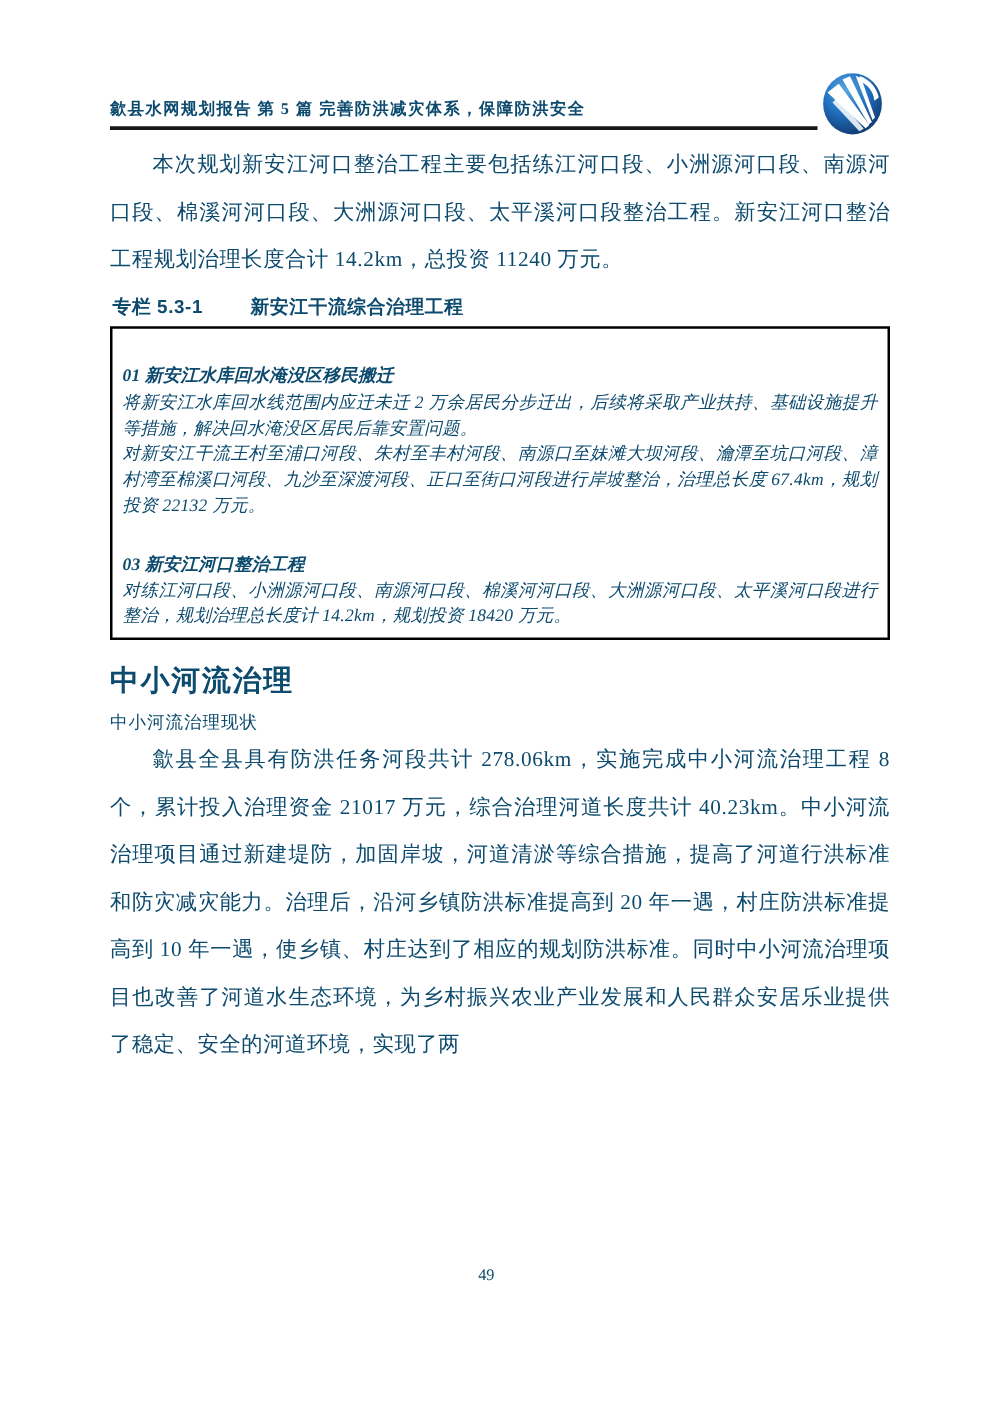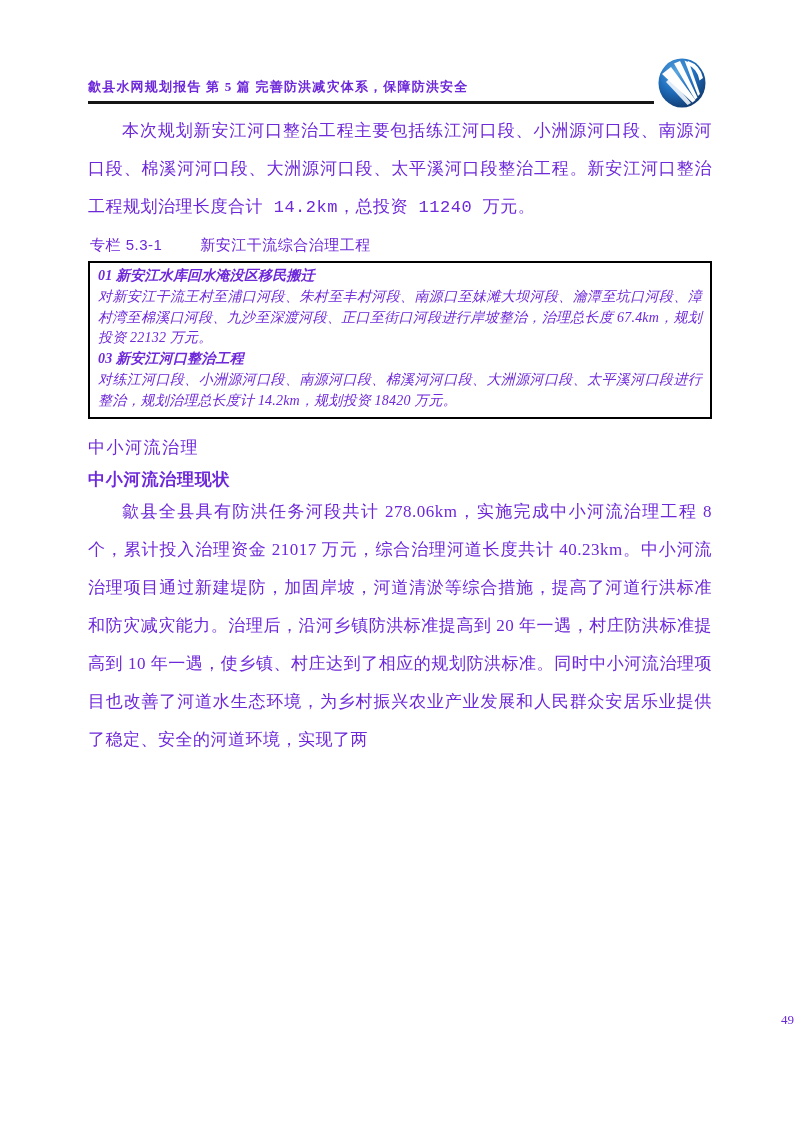--- a/index.html
+++ b/index.html
@@ -1,63 +1,63 @@
 <!DOCTYPE html>
 <html><head>
 <meta charset="utf-8">
 <style>
   * { margin:0; padding:0; box-sizing:border-box; }
   html,body { background:#ffffff; }
   .page {
     width:794px; height:1122px; position:relative; background:#ffffff;
-    font-family:"Liberation Serif","DejaVu Serif",serif; color:#6d28d9;
+    font-family:"Liberation Serif","DejaVu Serif",serif; color:#0c4a6e;
     overflow:hidden; margin:0 auto;
   }
   .content { position:absolute; inset:0; padding:78px 82px 0 88px; }
 
   
   .doc-header { position:relative; }
   .doc-header-title { font-size:13px; font-weight:bold; letter-spacing:1.2px; display:block; }
   .doc-header-rule { height:3px; background:#161616; margin-top:5px; width:566px; }
   .logo { position:absolute; top:-20px; right:6px; width:48px; height:50px; }
 
   
   .body-para {
     font-size:17px; line-height:38px; text-align:justify;
     letter-spacing:0.5px; text-indent:2em;
   }
-  .para-intro { margin-top:9px;font-family:Liberation Mono, monospace; }
+  .para-intro { margin-top:9px; }
 
   
   .box-caption {
     font-family:"Liberation Sans","DejaVu Sans",sans-serif;
-    font-weight:normal; font-size:15px; margin:9px 0 6px 2px; letter-spacing:0.5px;
+    font-weight:bold; font-size:15px; margin:9px 0 6px 2px; letter-spacing:0.5px;
   }
   .box-caption .caption-label { margin-right:38px; }
 
   
   .feature-box {
     border:2px solid #000; padding:3px 8px 5px 8px;
     font-size:14px; line-height:20.8px; font-style:italic; letter-spacing:0.2px;
   }
-  .feature-box .item-heading { font-weight:bold; }
+  .feature-box .item-heading { font-weight:bold;margin-top:26px; }
   .feature-box .item-body { text-align:justify; }
 
   
   .section-heading {
     font-family:"Liberation Sans","DejaVu Sans",sans-serif;
-    font-size:17px; font-weight:normal; letter-spacing:1.5px;
+    font-size:23px; font-weight:bold; letter-spacing:1.5px;
     margin:17px 0 5px 0;
   }
   
-  .sub-heading { font-size:17px; font-weight:bold; letter-spacing:0.8px; margin:9px 0 2px 0; }
+  .sub-heading { font-size:14px; font-weight:normal; letter-spacing:0.8px; margin:9px 0 2px 0; }
 
   
   .page-footer {
-    position:absolute; top:1012px; left:0; right:0; text-align:right;
+    position:absolute; top:1012px; left:0; right:16px; text-align:center;
     font-size:13px;
   }
 </style>
 </head>
 <body>
 
 <div class="page">
   <div class="content">
 
     <div class="doc-header">
@@ -84,20 +84,21 @@
 
     <p class="body-para para-intro">本次规划新安江河口整治工程主要包括练江河口段、小洲源河口段、南源河口段、棉溪河河口段、大洲源河口段、太平溪河口段整治工程。新安江河口整治工程规划治理长度合计 14.2km，总投资 11240 万元。</p>
 
     <div class="box-caption">
       <span class="caption-label">专栏 5.3-1</span><span>新安江干流综合治理工程</span>
     </div>
 
     <div class="feature-box">
       <div class="box-item">
         <div class="item-heading">01 新安江水库回水淹没区移民搬迁</div>
+        <div class="item-body">将新安江水库回水线范围内应迁未迁 2 万余居民分步迁出，后续将采取产业扶持、基础设施提升等措施，解决回水淹没区居民后靠安置问题。</div>
       </div>
       <div class="box-item">
         <div class="item-body">对新安江干流王村至浦口河段、朱村至丰村河段、南源口至妹滩大坝河段、瀹潭至坑口河段、漳村湾至棉溪口河段、九沙至深渡河段、正口至街口河段进行岸坡整治，治理总长度 67.4km，规划投资 22132 万元。</div>
       </div>
       <div class="box-item">
         <div class="item-heading">03 新安江河口整治工程</div>
         <div class="item-body">对练江河口段、小洲源河口段、南源河口段、棉溪河河口段、大洲源河口段、太平溪河口段进行整治，规划治理总长度计 14.2km，规划投资 18420 万元。</div>
       </div>
     </div>
 

